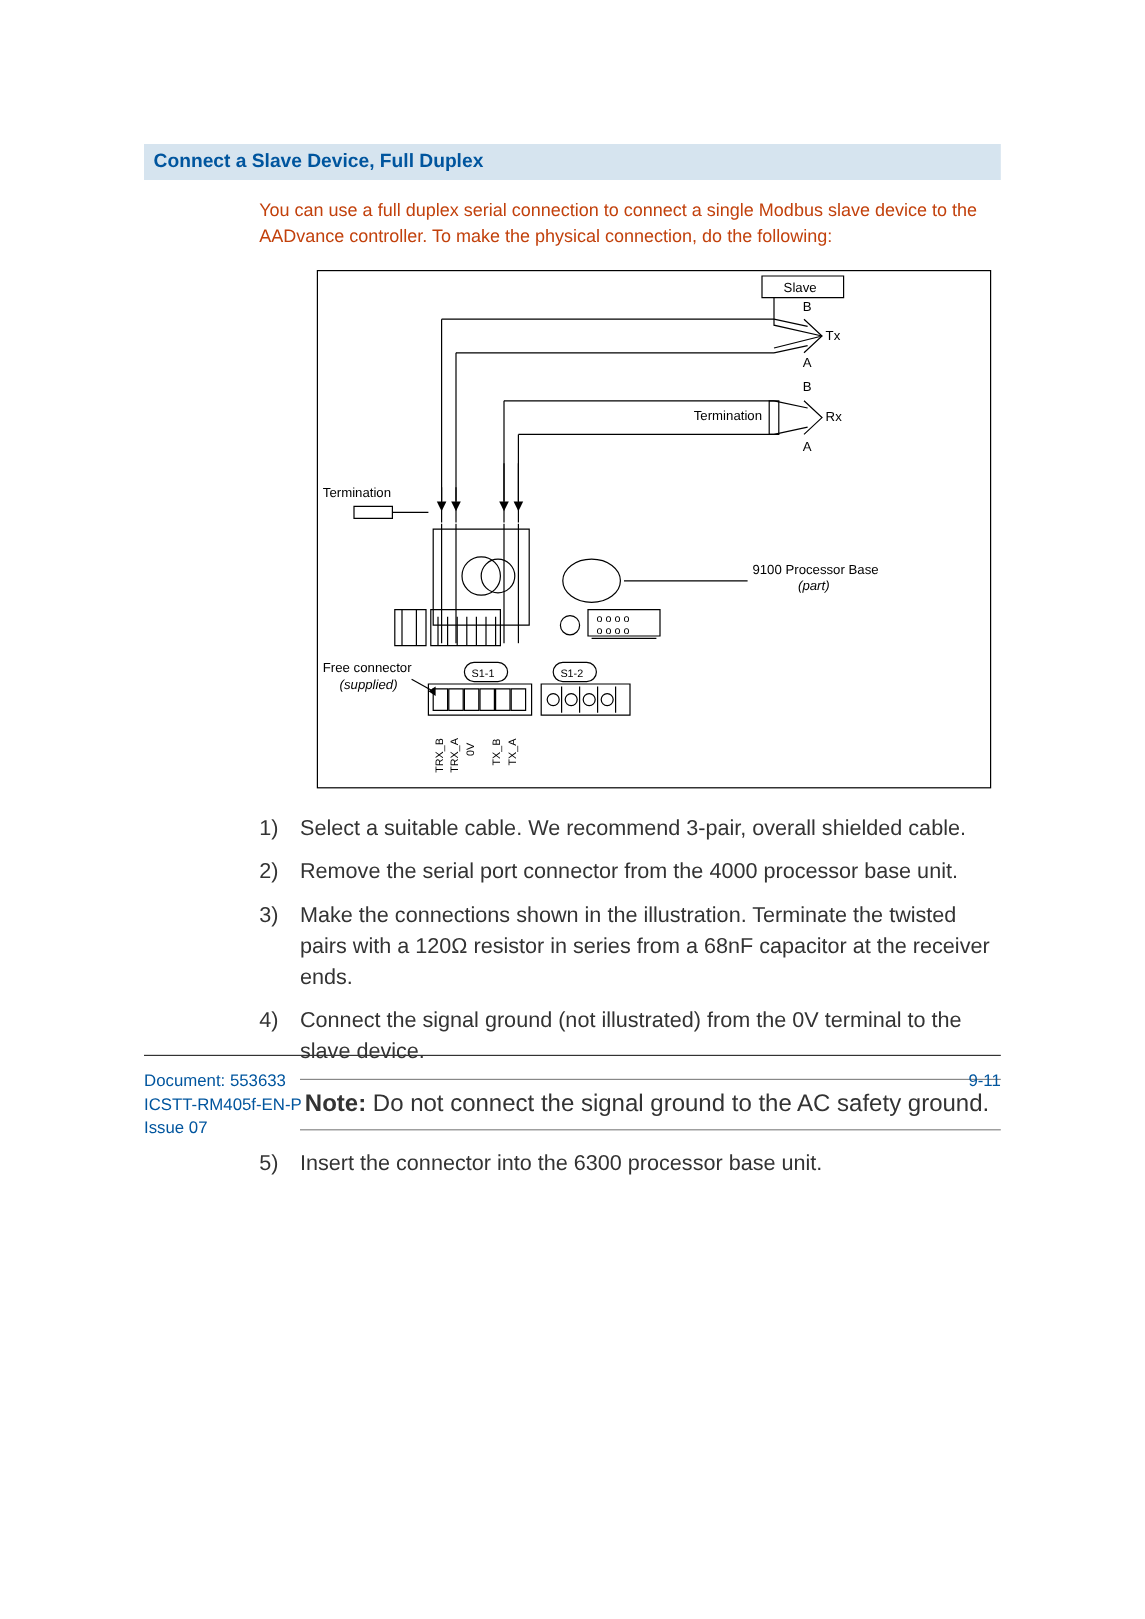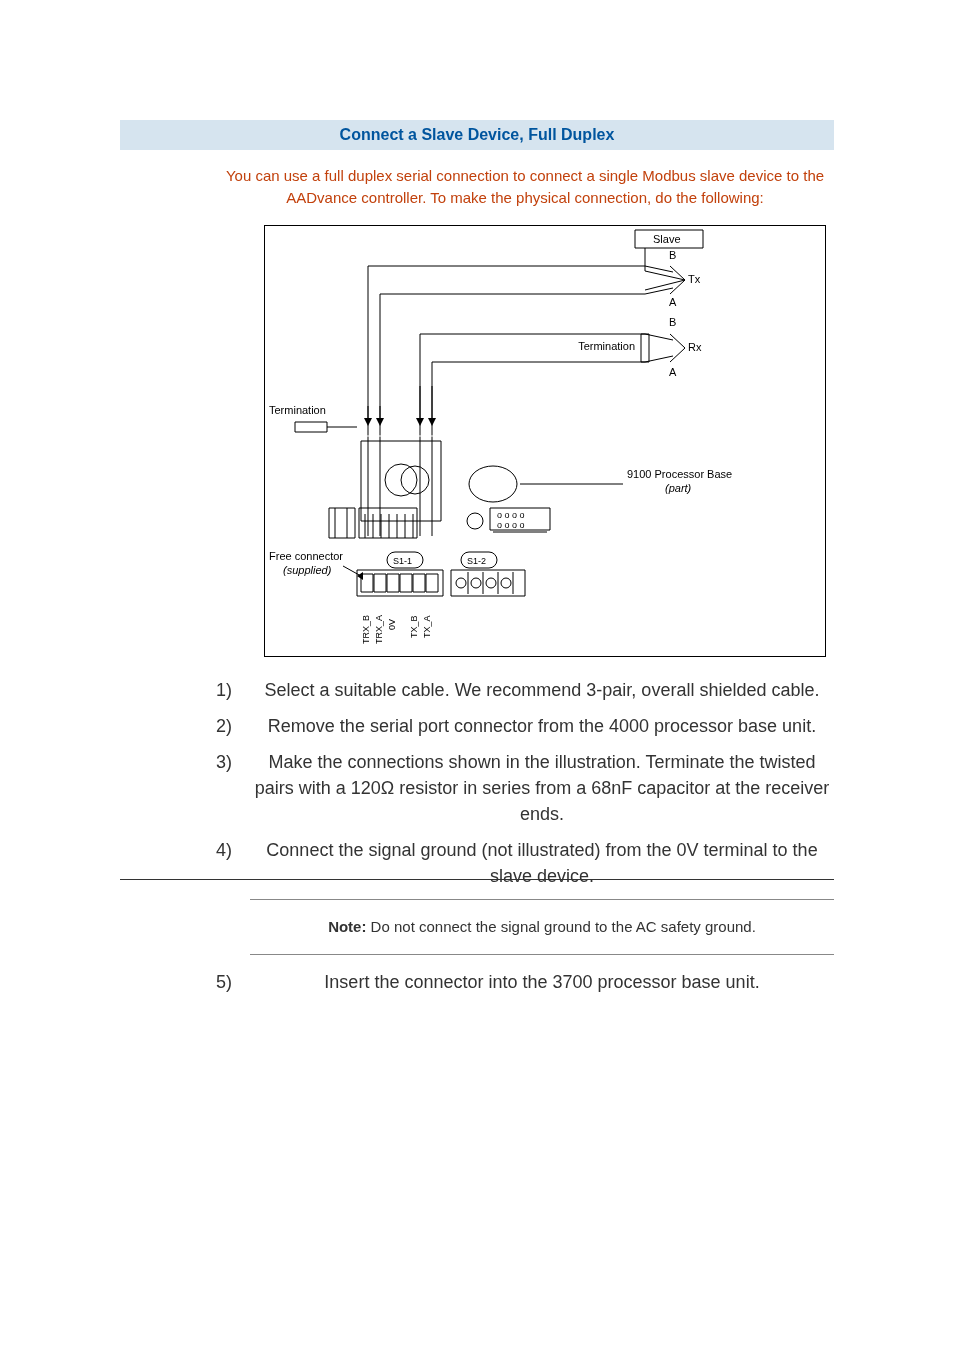--- a/index.html
+++ b/index.html
@@ -9,21 +9,20 @@
     font-family: Arial, Helvetica, sans-serif;
     color: #333;
   }
   .page {
     width: 954px;
     height: 1010px;
     margin: 0 auto;
     position: relative;
     box-sizing: border-box;
     padding: 120px 120px 60px 120px;
-    text-align: center;
   }
   .section-header {
     background: #d6e4ef;
     color: #00559e;
     font-size: 16px;
     font-weight: 700;
     padding: 6px 8px;
     margin-bottom: 14px;
     width: 100%;
     box-sizing: border-box;
@@ -67,23 +66,23 @@
   .list > li::before {
     counter-increment: step;
     content: counter(step) ")";
     position: absolute;
     left: 0;
     top: 0;
   }
   .note-box {
     border-top: 1px solid #888;
     border-bottom: 1px solid #888;
-    padding: 16px 4px;
+    padding: 6px 4px;
     margin: 4px 0 14px 34px;
-    font-size: 15px;
+    font-size: 20px;
     line-height: 1.45;
   }
   .footer-rule {
     position: absolute;
     left: 120px;
     right: 120px;
     bottom: 130px;
     border-top: 1px solid #333;
     height: 0;
   }
@@ -243,21 +242,29 @@
       <li>Remove the serial port connector from the 4000 processor base unit.</li>
       <li>Make the connections shown in the illustration. Terminate the twisted pairs with a 120Ω resistor in series from a 68nF capacitor at the receiver ends.</li>
       <li>Connect the signal ground (not illustrated) from the 0V terminal to the slave device.</li>
     </ol>
 
     <div class="note-box">
       <strong>Note:</strong><span> Do not connect the signal ground to the AC safety ground.</span>
     </div>
 
     <ol class="list" start="5" style="counter-reset: step 4;">
-      <li>Insert the connector into the 3700 processor base unit.</li>
+      <li>Insert the connector into the 6300 processor base unit.</li>
     </ol>
 
   </div>
 
   <div class="footer-rule"></div>
 
+  <div class="footer">
+    <div class="left">
+      <div>Document: 553633</div>
+      <div>ICSTT-RM405f-EN-P</div>
+      <div> Issue 07</div>
+    </div>
+    <div class="right">9-11</div>
+  </div>
 
 </div>
 
 </body></html>

